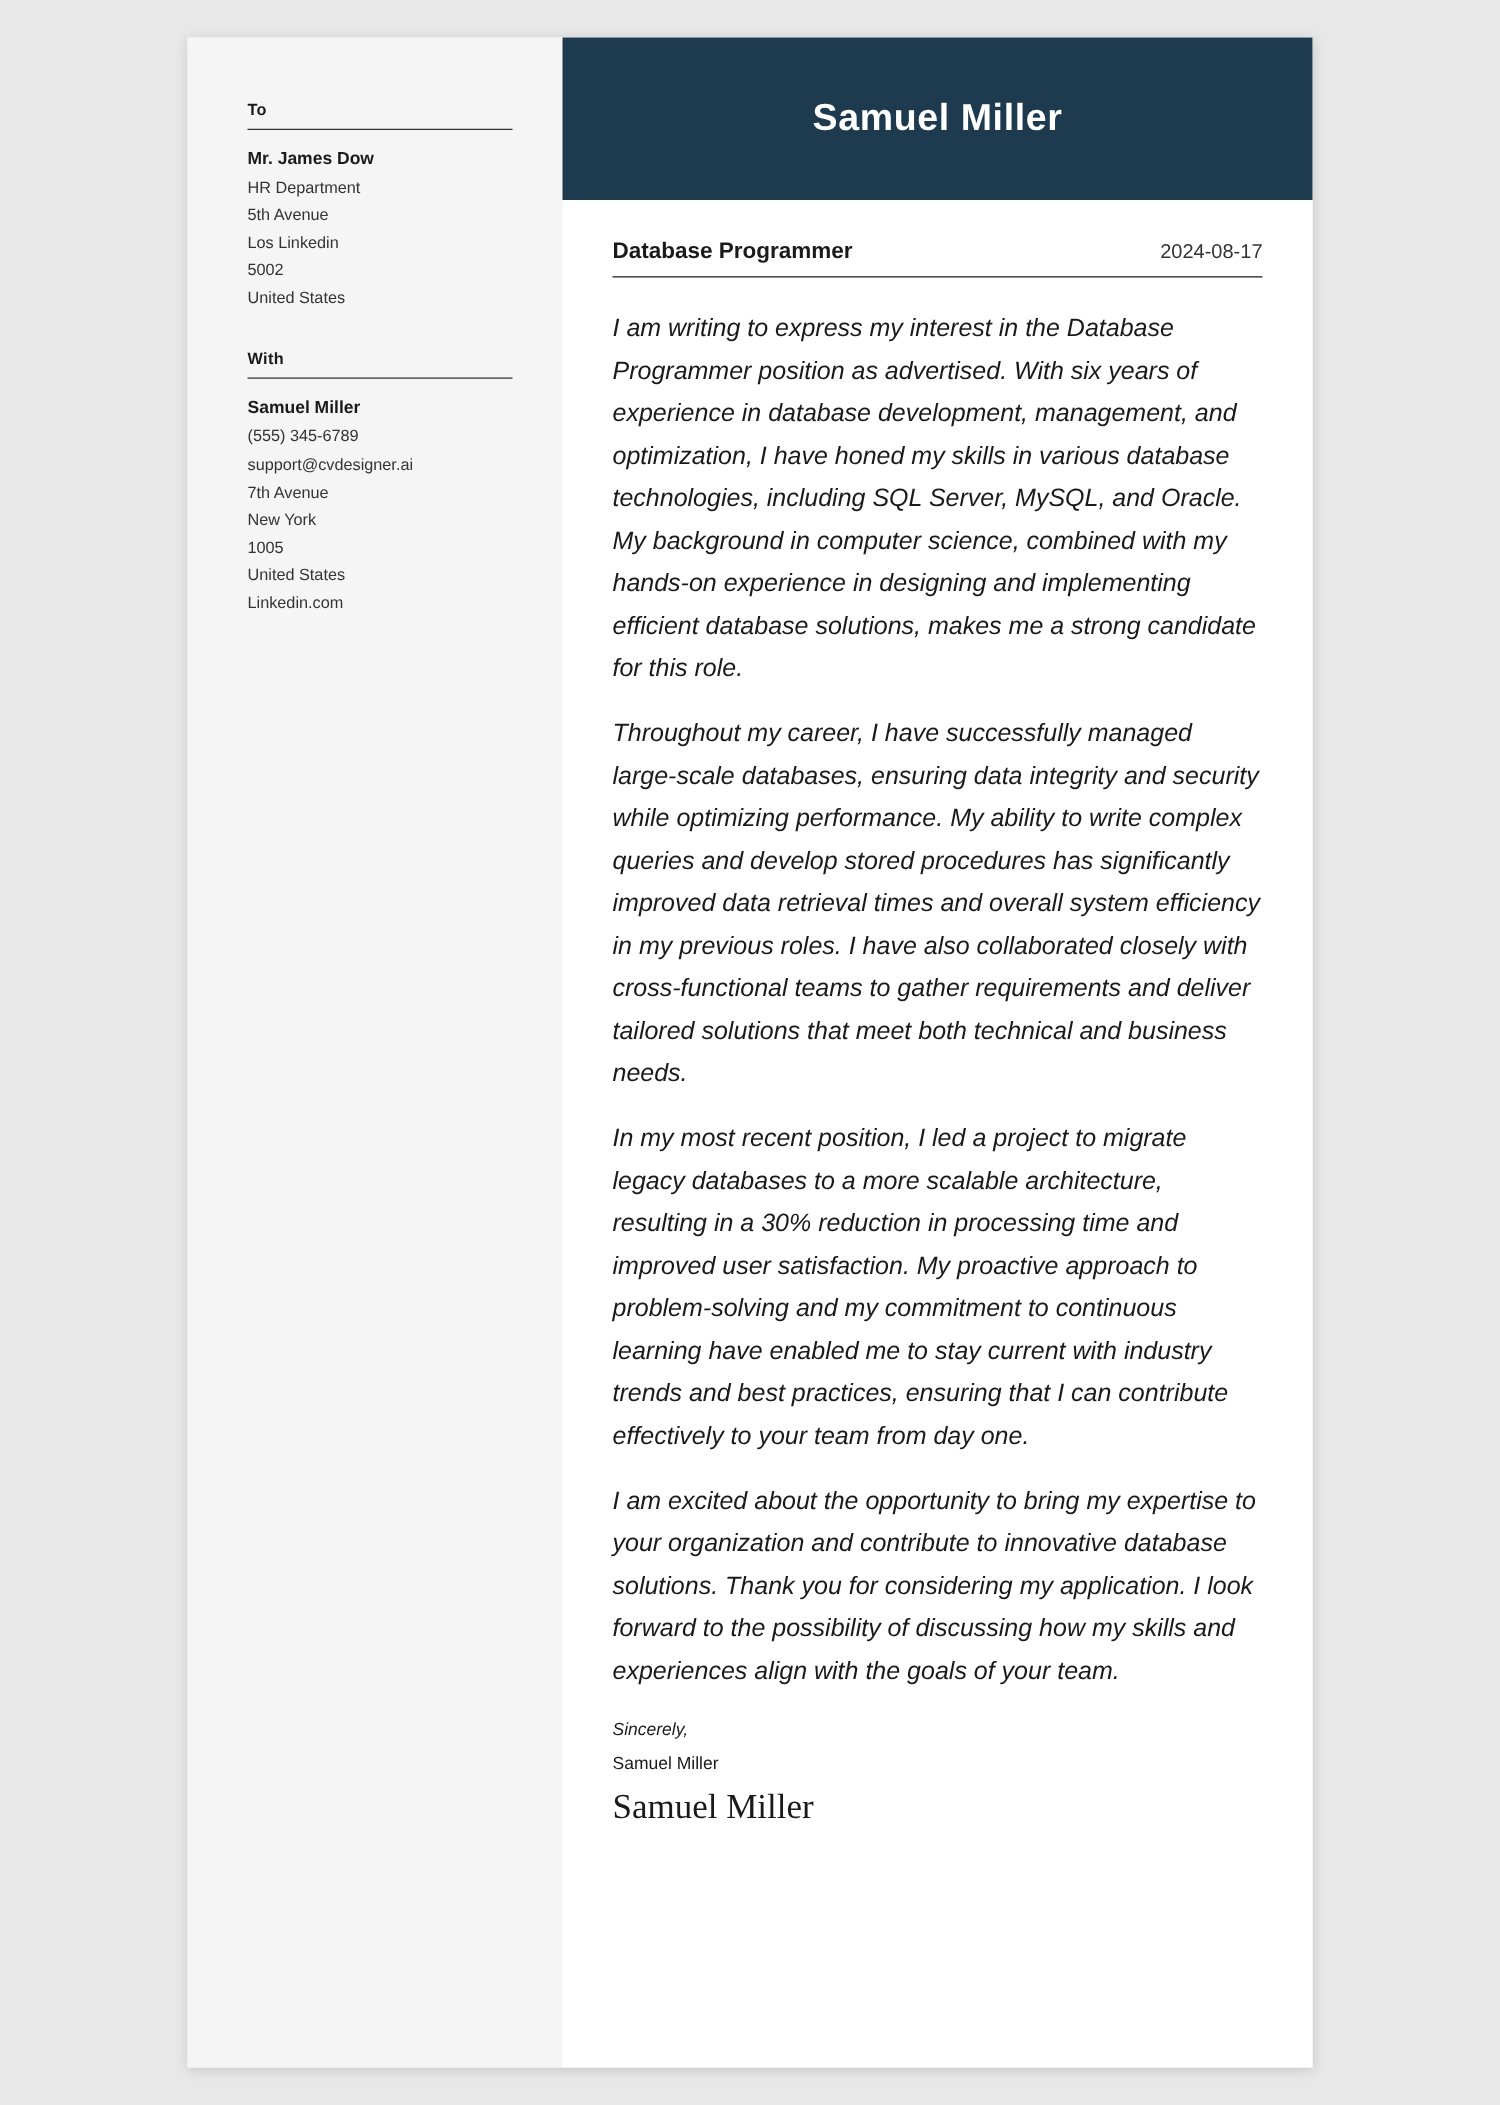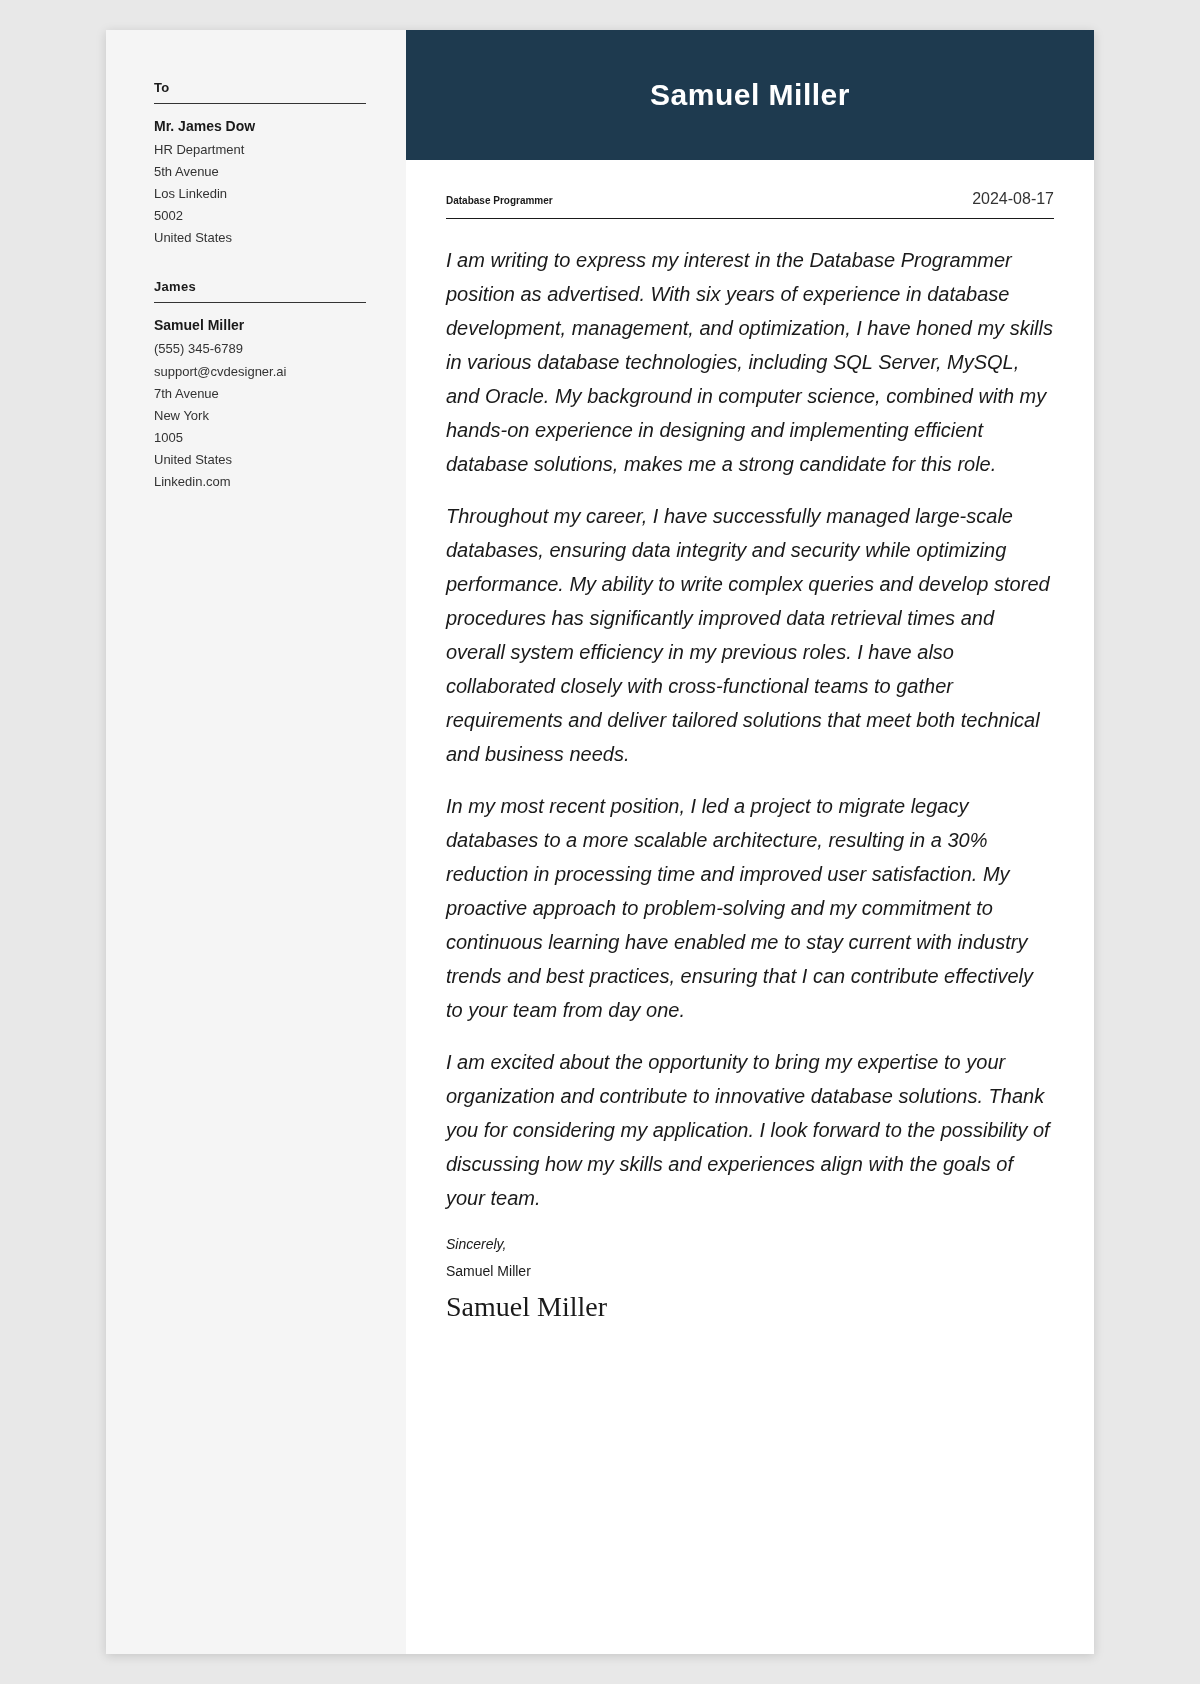--- a/index.html
+++ b/index.html
@@ -12,21 +12,21 @@
       background-color: #e8e8e8;
       font-family: 'Arial', sans-serif;
       display: flex;
       justify-content: center;
       padding: 30px 20px;
       min-height: 1684px;
     }
 
     .page-container {
       display: flex;
-      width: 988px;
+      width: 900px;
       background-color: #f5f5f5;
       box-shadow: 0 2px 10px rgba(0,0,0,0.15);
     }
 
     
     .sidebar {
       width: 300px;
       min-width: 300px;
       background-color: #f5f5f5;
       padding: 50px 40px 40px 48px;
@@ -95,21 +95,21 @@
     .meta-row {
       display: flex;
       justify-content: space-between;
       align-items: baseline;
       border-bottom: 1.5px solid #1a1a1a;
       padding-bottom: 10px;
       margin-bottom: 24px;
     }
 
     .job-title {
-      font-size: 10px;
+      font-size: 18px;
       font-weight: 700;
       color: #1a1a1a;
     }
 
     .letter-date {
       font-size: 16px;
       color: #333;
     }
 
     .letter-greeting {
@@ -161,21 +161,21 @@
       <hr class="sidebar-divider">
       <div class="sidebar-name">Mr. James Dow</div>
       <div class="sidebar-detail">HR Department</div>
       <div class="sidebar-detail">5th Avenue</div>
       <div class="sidebar-detail">Los Linkedin</div>
       <div class="sidebar-detail">5002</div>
       <div class="sidebar-detail">United States</div>
     </div>
 
     <div class="sidebar-section">
-      <div class="sidebar-section-label">James</div>
+      <div class="sidebar-section-label">With</div>
       <hr class="sidebar-divider">
       <div class="sidebar-name">Samuel Miller</div>
       <div class="sidebar-detail">(555) 345-6789</div>
       <div class="sidebar-detail">support@cvdesigner.ai</div>
       <div class="sidebar-detail">7th Avenue</div>
       <div class="sidebar-detail">New York</div>
       <div class="sidebar-detail">1005</div>
       <div class="sidebar-detail">United States</div>
       <div class="sidebar-detail">Linkedin.com</div>
     </div>

